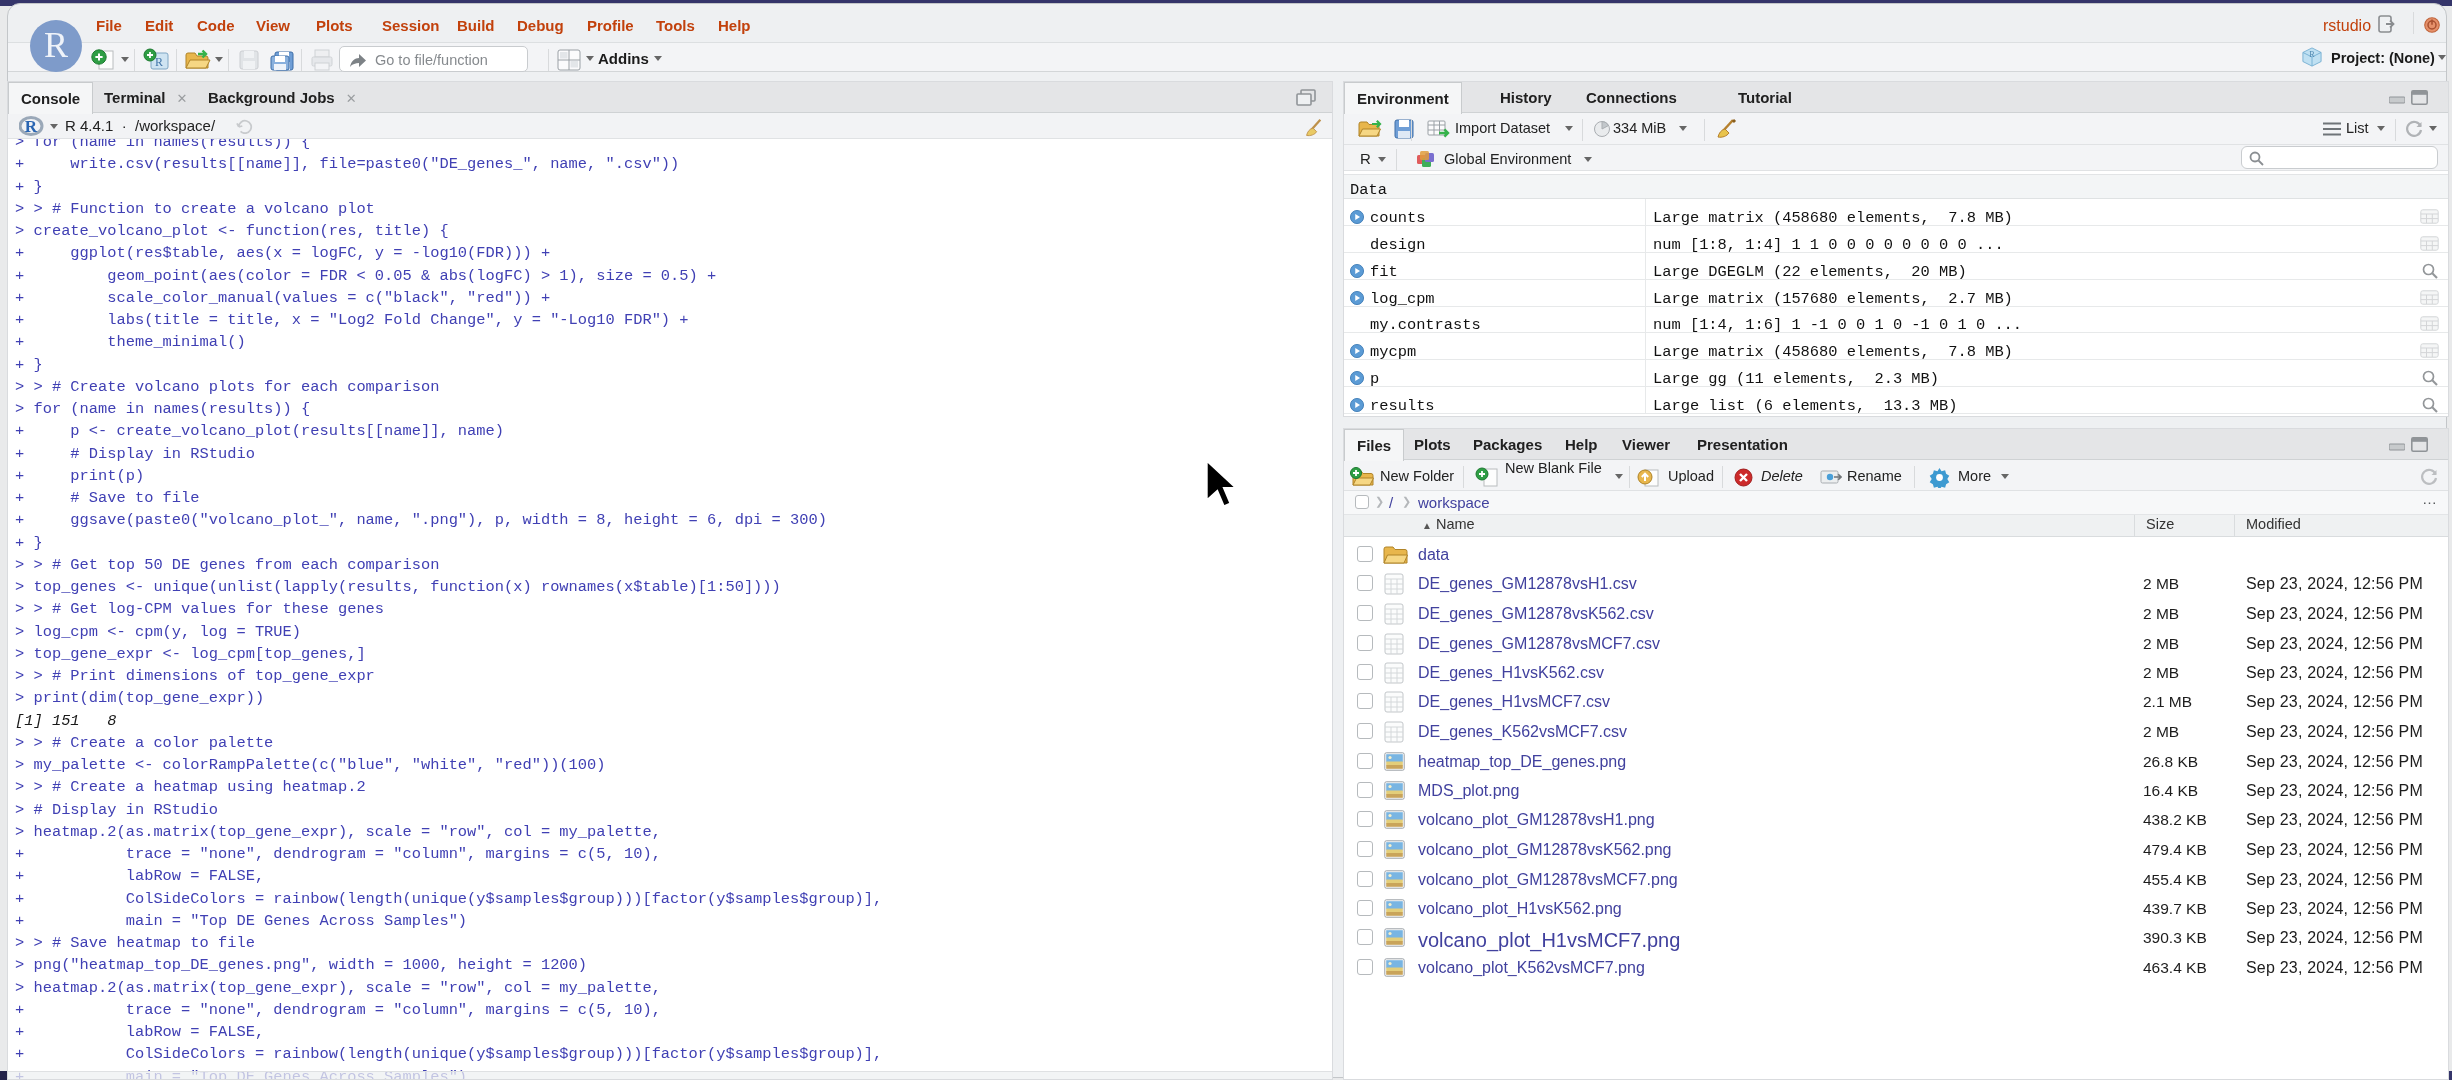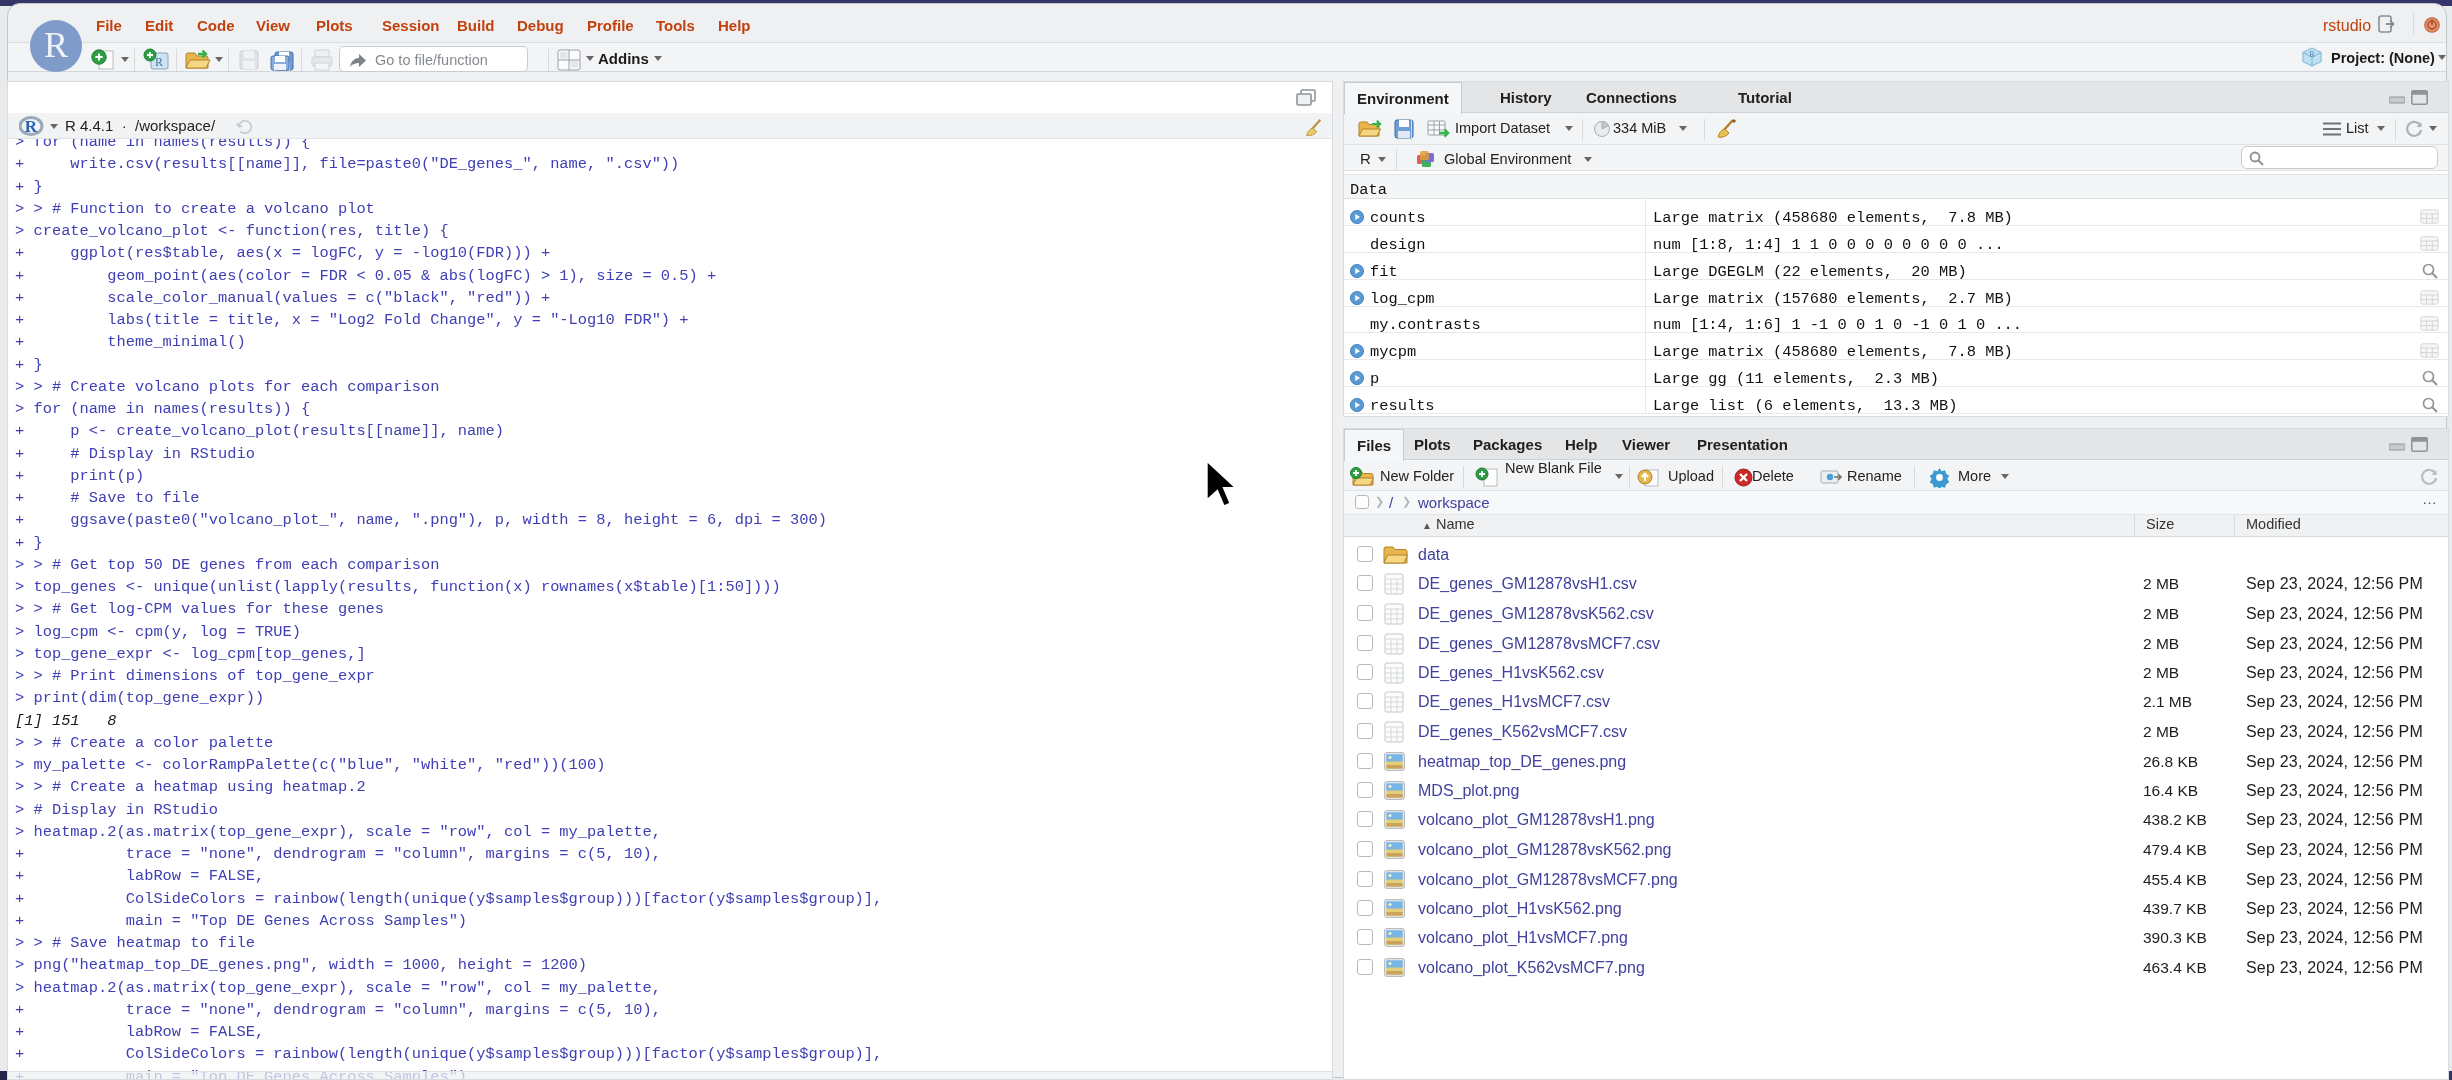--- a/index.html
+++ b/index.html
@@ -141,20 +141,25 @@
     <svg style="position:absolute; left:2294px; top:4px" width="20" height="20" viewBox="0 0 22 22">
       <path d="M11 1 L21 6 V16 L11 21 L1 16 V6 Z" fill="#bfe0f2" stroke="#74aed2"></path>
       <path d="M1 6 L11 11 L21 6 M11 11 V21" fill="none" stroke="#74aed2"></path>
       <text x="11" y="10.5" font-size="9" fill="#4e87b0" font-family="Liberation Serif" text-anchor="middle">R</text>
     </svg>
     <span style="position:absolute; left:2323px; top:7px; font-size:14.5px; font-weight:bold; color:#1b1b1b;">Project: (None)</span>
     <span class="caret" style="position:absolute; left:2430px; top:12px"></span>
   </div>
   <div id="rlogo">R</div>
   <div id="console" class="pane">
+    <div class="tabstrip">
+      <div class="tab active" style="left:0px;">Console</div>
+      <div class="tab" style="left:84px;">Terminal <span class="tabx">✕</span></div>
+      <div class="tab" style="left:188px;">Background Jobs <span class="tabx">✕</span></div>
+    </div>
     <svg class="minmax" style="left:1288px; top:7px" width="22" height="18" viewBox="0 0 22 18">
       <rect x="5" y="1" width="14" height="11" rx="1" fill="none" stroke="#909498" stroke-width="1.6"></rect>
       <rect x="1" y="5" width="14" height="11" rx="1" fill="#eef0f2" stroke="#909498" stroke-width="1.6"></rect>
     </svg>
     <svg style="position:absolute; left:1294px; top:36px; z-index:3" width="22" height="22" viewBox="0 0 24 24" opacity="0.85">
       <path d="M20 2 L10 13" stroke="#b5802e" stroke-width="2.5"></path>
       <path d="M12 11 l4 4 c-2 3 -7 5 -11 4 c1 -4 3 -7 7 -8 z" fill="#e8c34c" stroke="#b5802e"></path>
     </svg>
     <div id="rverbar">
       <svg style="position:absolute; left:11px; top:3px" width="26" height="20" viewBox="0 0 26 20">
@@ -391,21 +396,21 @@
         <rect x="8" y="3" width="13" height="16" fill="#fdfdfd" stroke="#b9bcbe"></rect>
         <circle cx="8" cy="10" r="7" fill="#e8b64c" stroke="#ae8225"></circle>
         <path d="M8 14 V7 m-3.2 3 L8 6.6 l3.2 3.4" fill="none" stroke="#fff" stroke-width="2"></path>
       </svg>
       <span style="position:absolute; left:324px; top:8px;">Upload</span>
       <div class="vsep" style="left:378px; top:6px;"></div>
       <svg style="position:absolute; left:390px; top:8px" width="19" height="19" viewBox="0 0 19 19">
         <circle cx="9.5" cy="9.5" r="8.5" fill="#cc2a2a" stroke="#a01d1d"></circle>
         <path d="M6 6 l7 7 M13 6 l-7 7" stroke="#fff" stroke-width="2.4"></path>
       </svg>
-      <span style="position:absolute; left:408px; top:8px;">Delete</span>
+      <span style="position:absolute; left:417px; top:8px;font-style:italic;">Delete</span>
       <svg style="position:absolute; left:476px; top:8px" width="22" height="18" viewBox="0 0 22 18">
         <rect x="1" y="3" width="17" height="12" rx="1.5" fill="#eceeef" stroke="#a9adb1"></rect>
         <circle cx="10" cy="9" r="3.2" fill="#4a9fd8"></circle>
         <path d="M14 9 h7 m-2.8 -2.8 l2.8 2.8 l-2.8 2.8" fill="none" stroke="#6f7478" stroke-width="1.6"></path>
       </svg>
       <span style="position:absolute; left:503px; top:8px;">Rename</span>
       <div class="vsep" style="left:570px; top:6px;"></div>
       <svg style="position:absolute; left:585px; top:7px" width="21" height="21" viewBox="0 0 21 21">
         <path d="M10.5 1 l2 3.2 3.6-1 1 3.6 3.2 2 -2 3.2 2 3.2 -3.2 2 -1 3.6 -3.6 -1 -2 3.2 -2 -3.2 -3.6 1 -1 -3.6 -3.2 -2 2 -3.2 -2 -3.2 3.2 -2 1 -3.6 3.6 1 z" fill="#3d9ad1"></path>
         <circle cx="10.5" cy="10.5" r="3.4" fill="#fff"></circle>
@@ -580,21 +585,21 @@
       </div>
     <div style="position:absolute; left:0; top:492px; width:100%; height:29px; font-size:15.5px;">
         <span style="position:absolute; left:13px; top:8px; width:16px; height:16px; background:#fff; border:1px solid #b6babd; border-radius:3px;"></span>
         <svg style="position:absolute; left:40px; top:7px" width="21" height="19" viewBox="0 0 21 19">
  <rect x="0.8" y="0.8" width="19.4" height="17.4" rx="1.5" fill="#fff" stroke="#9aa0a5"></rect>
  <rect x="2.2" y="2.2" width="16.6" height="8" fill="#79b5e2"></rect>
  <rect x="2.2" y="9.5" width="16.6" height="4" fill="#e3ce7a"></rect>
  <rect x="2.2" y="13" width="16.6" height="3.8" fill="#c9a45a"></rect>
  <circle cx="6" cy="5.5" r="1.6" fill="#f5efc9"></circle>
         </svg>
-        <span class="link" style="position:absolute; left:74px; top:8px; font-size:16px;">volcano_plot_H1vsMCF7.png</span>
+        <span class="link" style="position:absolute; left:74px; top:8px; font-size:20px;">volcano_plot_H1vsMCF7.png</span>
         <span style="position:absolute; left:799px; top:8px; color:#1d1d1d;">390.3 KB</span>
         <span style="position:absolute; left:902px; top:8px; color:#1d1d1d; font-size:16px; letter-spacing:0.2px;">Sep 23, 2024, 12:56 PM</span>
       </div>
     <div style="position:absolute; left:0; top:522px; width:100%; height:29px; font-size:15.5px;">
         <span style="position:absolute; left:13px; top:8px; width:16px; height:16px; background:#fff; border:1px solid #b6babd; border-radius:3px;"></span>
         <svg style="position:absolute; left:40px; top:7px" width="21" height="19" viewBox="0 0 21 19">
  <rect x="0.8" y="0.8" width="19.4" height="17.4" rx="1.5" fill="#fff" stroke="#9aa0a5"></rect>
  <rect x="2.2" y="2.2" width="16.6" height="8" fill="#79b5e2"></rect>
  <rect x="2.2" y="9.5" width="16.6" height="4" fill="#e3ce7a"></rect>
  <rect x="2.2" y="13" width="16.6" height="3.8" fill="#c9a45a"></rect>

